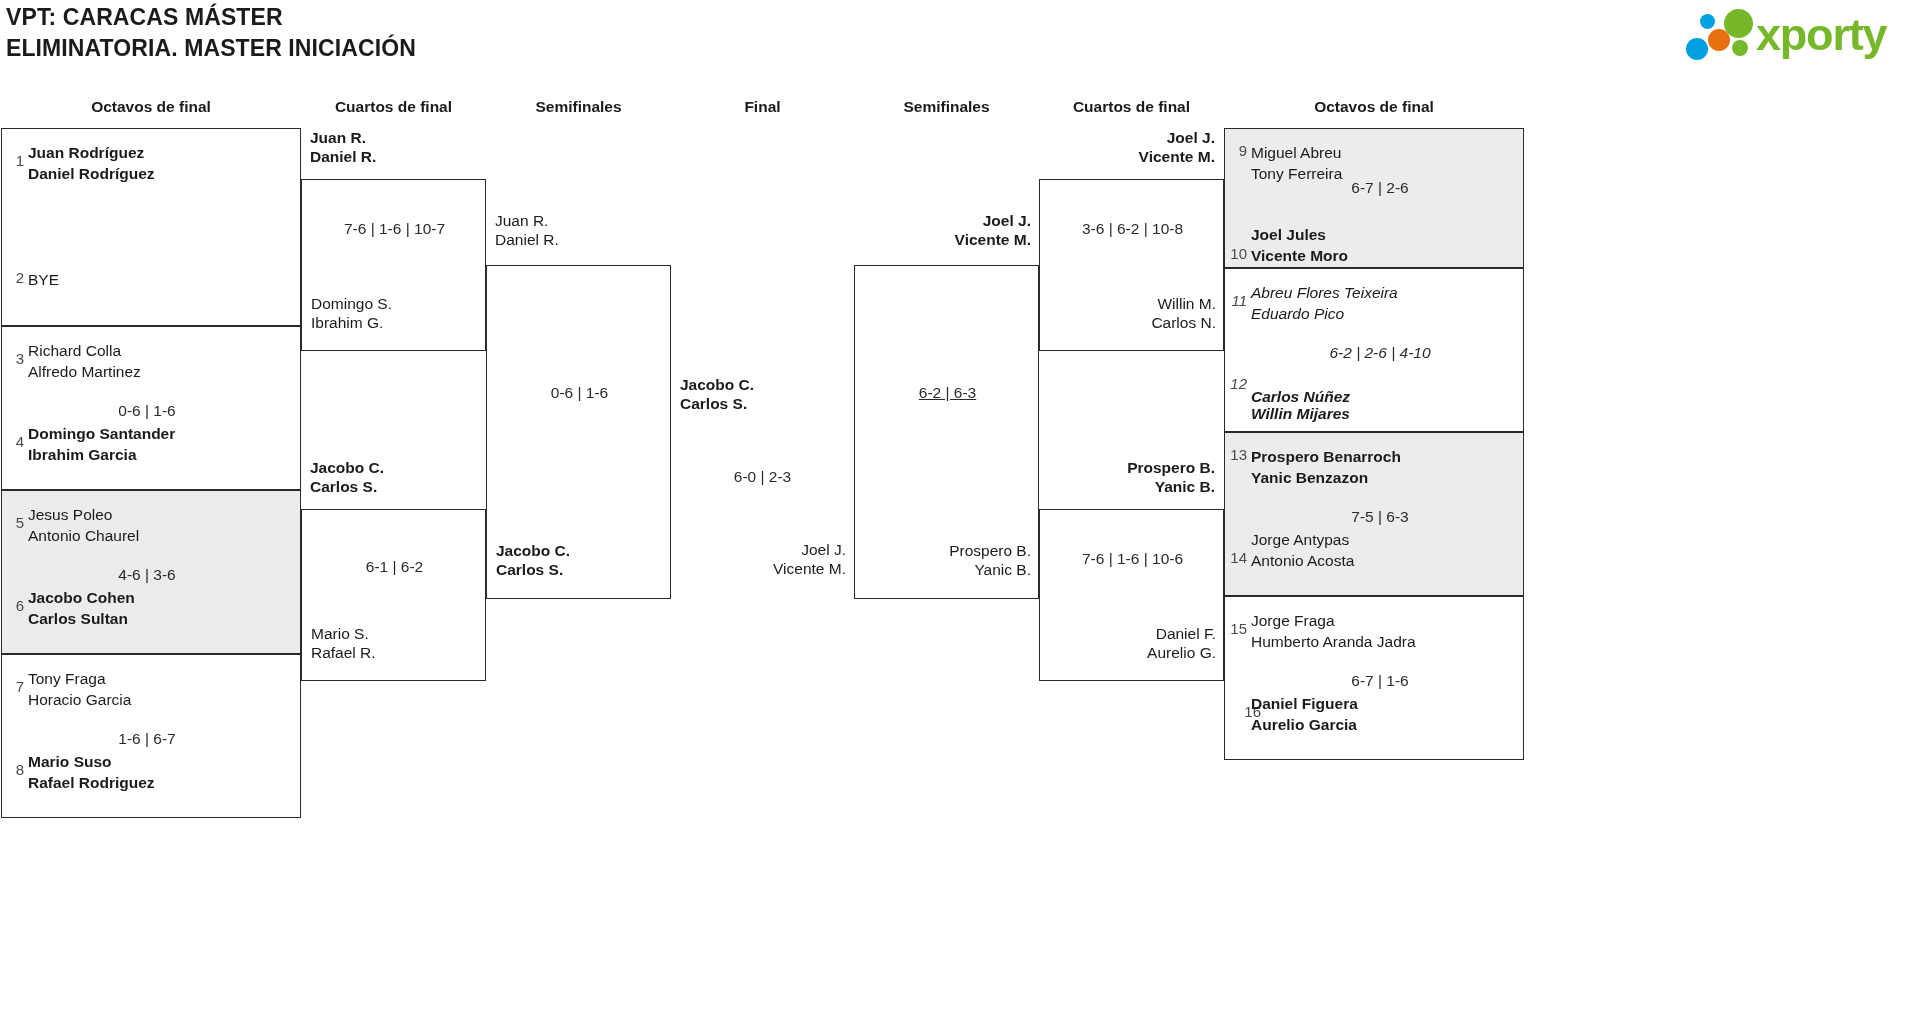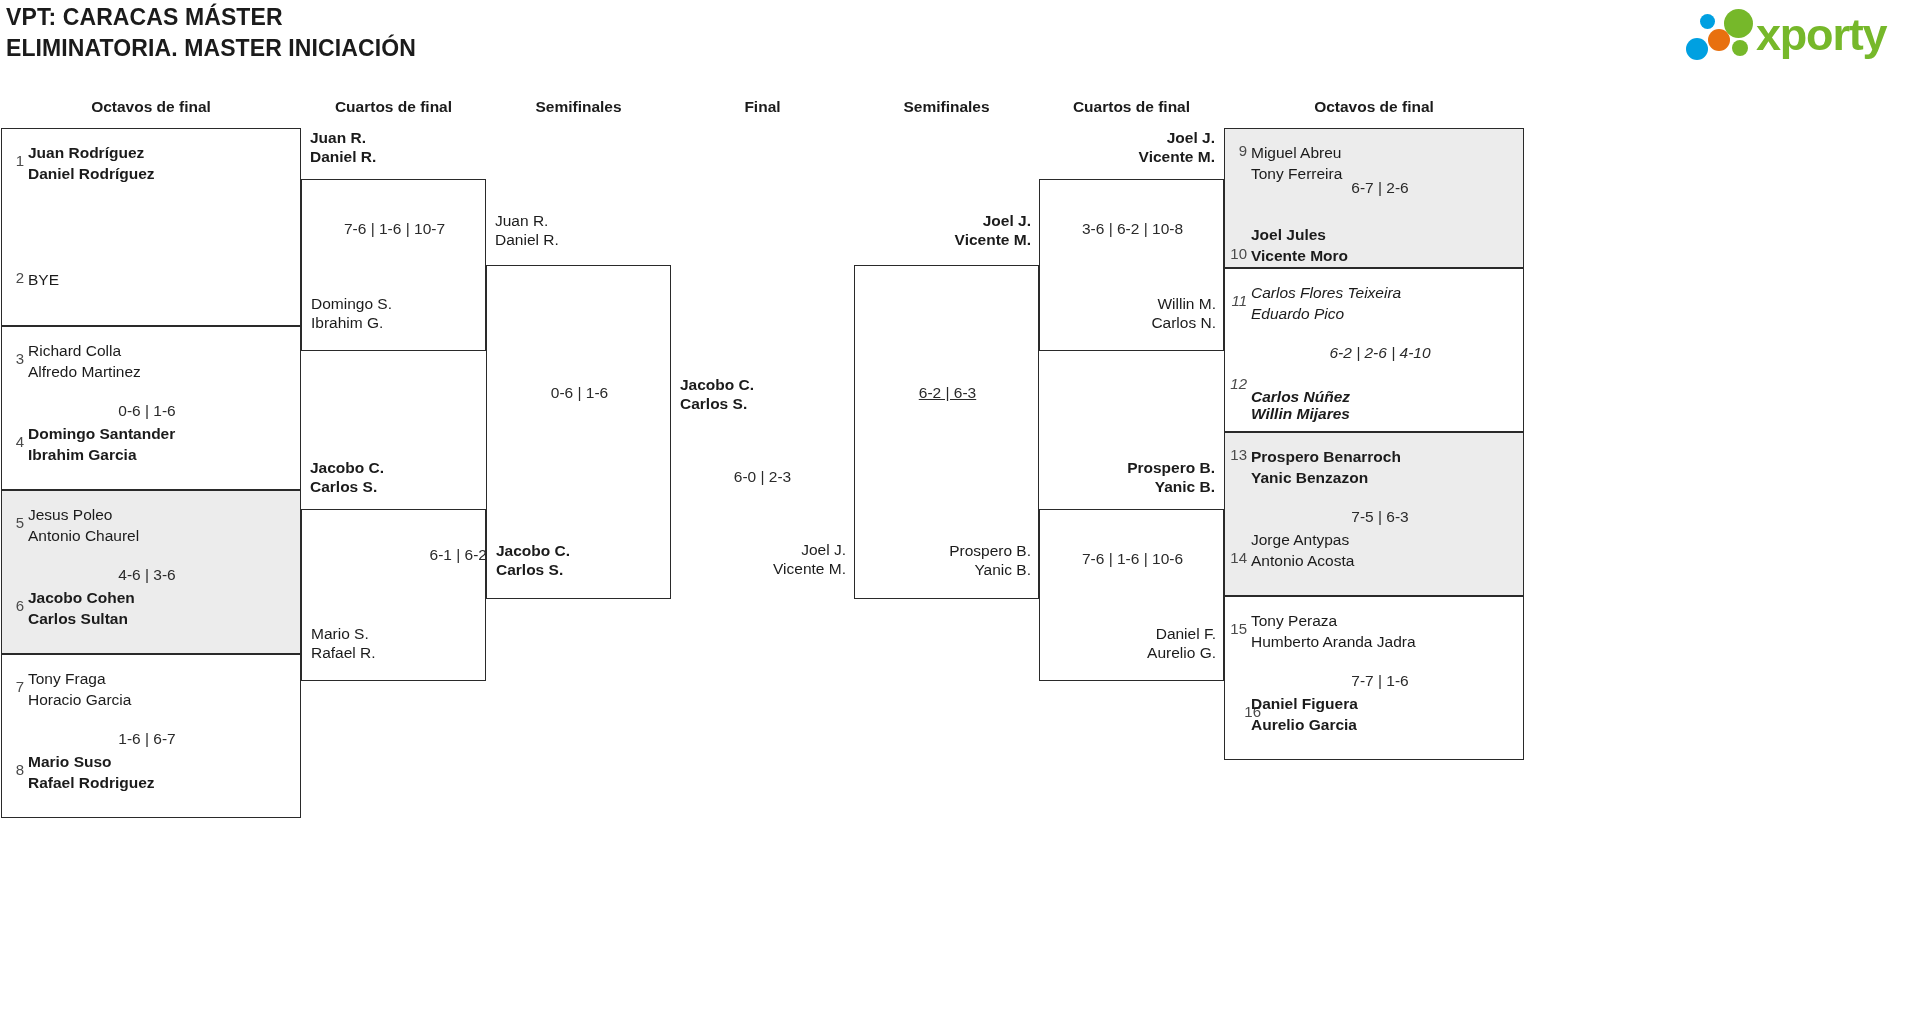--- a/index.html
+++ b/index.html
@@ -106,21 +106,21 @@
   <div class="team win" style="left:310px;top:146px;">Daniel R.</div>
   <div class="box" style="left:301px;top:179px;width:185px;height:172px;">
     <div class="score" style="left:0px;top:40px;width:185px;text-align:center;">7-6 | 1-6 | 10-7</div>
     <div class="team" style="left:9px;top:113px;">Domingo S.</div>
     <div class="team" style="left:9px;top:132px;">Ibrahim G.</div>
   </div>
 
   <div class="team win" style="left:310px;top:457px;">Jacobo C.</div>
   <div class="team win" style="left:310px;top:476px;">Carlos S.</div>
   <div class="box" style="left:301px;top:509px;width:185px;height:172px;">
-    <div class="score" style="left:0px;top:36px;width:185px;text-align:right;">6-1 | 6-2</div>
+    <div class="score" style="left:0px;top:48px;width:185px;text-align:center;">6-1 | 6-2</div>
     <div class="team" style="left:9px;top:113px;">Mario S.</div>
     <div class="team" style="left:9px;top:132px;">Rafael R.</div>
   </div>
 
   <div class="team" style="left:495px;top:210px;">Juan R.</div>
   <div class="team" style="left:495px;top:229px;">Daniel R.</div>
   <div class="box" style="left:486px;top:265px;width:185px;height:334px;">
     <div class="score" style="left:0px;top:118px;width:185px;text-align:center;">0-6 | 1-6</div>
     <div class="team win" style="left:9px;top:274px;">Jacobo C.</div>
     <div class="team win" style="left:9px;top:293px;">Carlos S.</div>
@@ -161,41 +161,41 @@
     <div class="team" style="left:26px;top:13px;">Miguel Abreu</div>
     <div class="team" style="left:26px;top:34px;">Tony Ferreira</div>
     <div class="score" style="left:10px;top:50px;width:290px;text-align:center;">6-7 | 2-6</div>
     <div class="seed" style="left:0px;top:116px;">10</div>
     <div class="team win" style="left:26px;top:95px;">Joel Jules</div>
     <div class="team win" style="left:26px;top:116px;">Vicente Moro</div>
   </div>
 
   <div class="box" style="left:1224px;top:268px;width:300px;height:164px;font-style:italic;">
     <div class="seed" style="left:0px;top:23px;">11</div>
-    <div class="team" style="left:26px;top:13px;">Carlos Flores Teixeira</div>
+    <div class="team" style="left:26px;top:13px;">Abreu Flores Teixeira</div>
     <div class="team" style="left:26px;top:34px;">Eduardo Pico</div>
     <div class="score" style="left:10px;top:75px;width:290px;text-align:center;">6-2 | 2-6 | 4-10</div>
     <div class="seed" style="left:0px;top:106px;">12</div>
     <div class="team win" style="left:26px;top:96px;margin-top:38px;">Willin Mijares</div>
     <div class="team win" style="left:26px;top:117px;">Carlos Núñez</div>
   </div>
 
   <div class="box shade" style="left:1224px;top:432px;width:300px;height:164px;">
     <div class="seed" style="left:0px;top:13px;">13</div>
     <div class="team win" style="left:26px;top:13px;">Prospero Benarroch</div>
     <div class="team win" style="left:26px;top:34px;">Yanic Benzazon</div>
     <div class="score" style="left:10px;top:75px;width:290px;text-align:center;">7-5 | 6-3</div>
     <div class="seed" style="left:0px;top:116px;">14</div>
     <div class="team" style="left:26px;top:96px;">Jorge Antypas</div>
     <div class="team" style="left:26px;top:117px;">Antonio Acosta</div>
   </div>
 
   <div class="box" style="left:1224px;top:596px;width:300px;height:164px;">
     <div class="seed" style="left:0px;top:23px;">15</div>
-    <div class="team" style="left:26px;top:13px;">Tony Peraza</div>
+    <div class="team" style="left:26px;top:13px;">Jorge Fraga</div>
     <div class="team" style="left:26px;top:34px;">Humberto Aranda Jadra</div>
-    <div class="score" style="left:10px;top:75px;width:290px;text-align:center;">7-7 | 1-6</div>
+    <div class="score" style="left:10px;top:75px;width:290px;text-align:center;">6-7 | 1-6</div>
     <div class="seed" style="left:14px;top:106px;text-align:right;">16</div>
     <div class="team win" style="left:26px;top:96px;">Daniel Figuera</div>
     <div class="team win" style="left:26px;top:117px;">Aurelio Garcia</div>
   </div>
 
 </div>
 
 </body></html>

